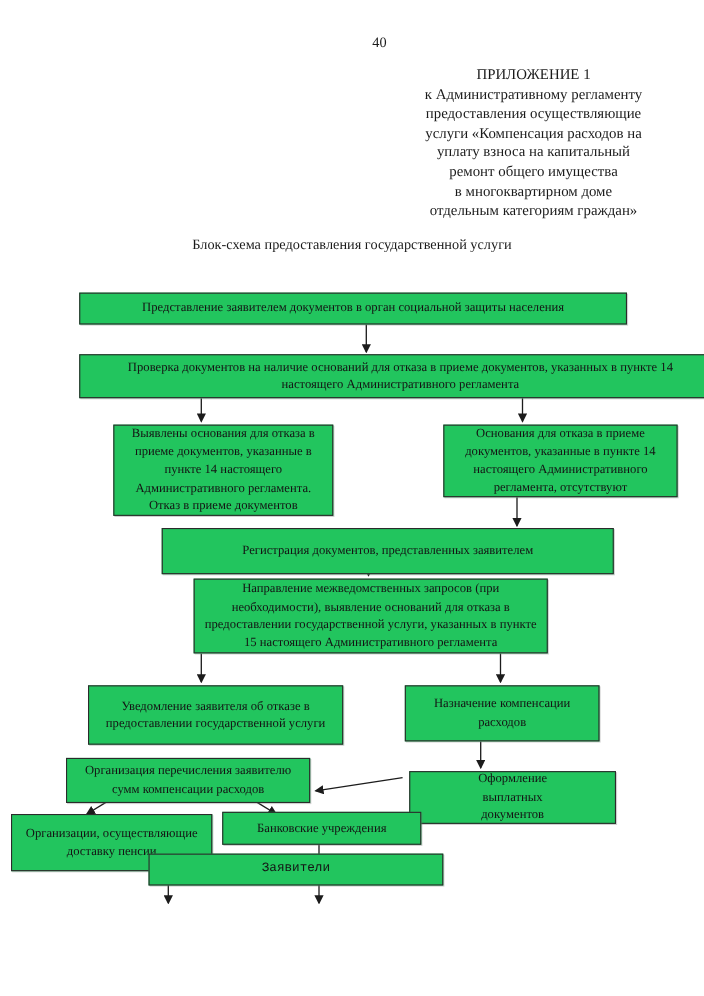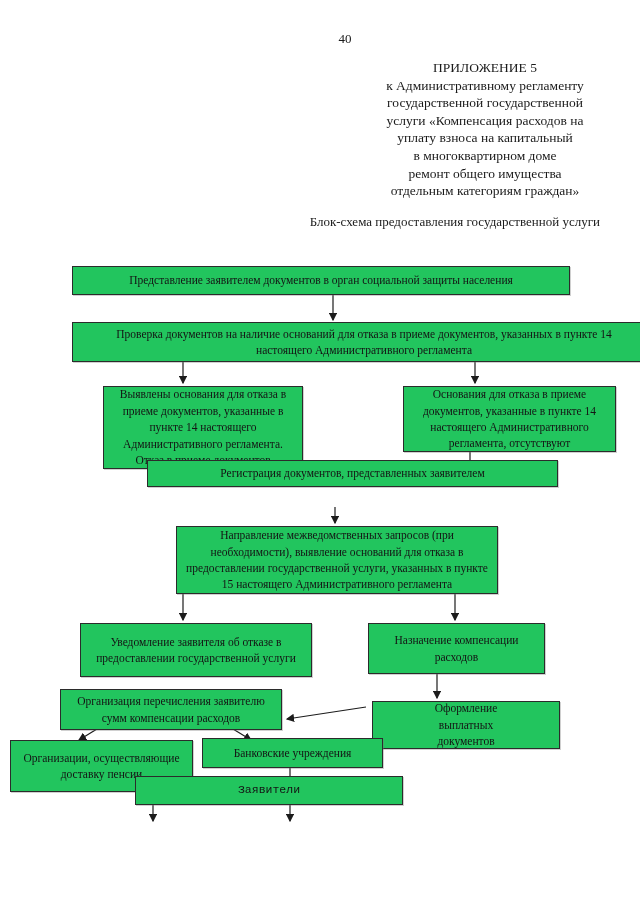--- a/index.html
+++ b/index.html
@@ -16,21 +16,21 @@
   .page-number{
     left:300px;top:31px;width:90px;
     text-align:center;font-size:13px;color:#1a1a1a;
   }
   .appendix{
     left:345px;top:59px;width:280px;
     text-align:center;font-size:13.5px;line-height:17.6px;color:#1a1a1a;
   }
   .subtitle{
     left:40px;top:214px;width:560px;
-    text-align:right;font-size:13px;line-height:16.5px;color:#1a1a1a;
+    text-align:center;font-size:13px;line-height:16.5px;color:#1a1a1a;
   }
   .box{
     position:absolute;
     border:1px solid #2b2b2b;
     background:#22c55e;
     display:flex;align-items:center;justify-content:center;
     text-align:center;
     font-size:11.5px;line-height:16.4px;color:#141414;
     box-shadow:1px 1px 0 rgba(120,120,120,.35);
   }
@@ -39,27 +39,27 @@
     pointer-events:none;
   }
   svg.arrows line{stroke:#1c1c1c;stroke-width:1.2;}
 </style>
 </head>
 <body>
 
 <div class="abs page-number">40</div>
 
 <div class="abs appendix">
-  <div>ПРИЛОЖЕНИЕ 5</div>
+  <div>ПРИЛОЖЕНИЕ 1</div>
   <div>к Административному регламенту</div>
-  <div>государственной государственной</div>
+  <div>предоставления осуществляющие</div>
   <div>услуги «Компенсация расходов на</div>
   <div>уплату взноса на капитальный</div>
+  <div>ремонт общего имущества</div>
   <div>в многоквартирном доме</div>
-  <div>ремонт общего имущества</div>
   <div>отдельным категориям граждан»</div>
 </div>
 
 <div class="abs subtitle">
   <div>Блок-схема предоставления государственной услуги</div>
 </div>
 
 <svg class="arrows" viewBox="0 0 640 905" xmlns="http://www.w3.org/2000/svg">
   <defs>
     <marker id="arrow" viewBox="0 0 10 10" refX="8.5" refY="5" markerWidth="7" markerHeight="7" orient="auto-start-reverse">
@@ -82,21 +82,21 @@
 </svg>
 
 <div class="box" style="left:72px;top:266px;width:498px;height:29px;padding:0 10px;">Представление заявителем документов в орган социальной защиты населения</div>
 
 <div class="box" style="left:72px;top:322px;width:584px;height:40px;padding:0 28px;">Проверка документов на наличие оснований для отказа в приеме документов, указанных в пункте 14 настоящего Административного регламента</div>
 
 <div class="box" style="left:103px;top:386px;width:200px;height:83px;padding:0 5px;">Выявлены основания для отказа в приеме документов, указанные в пункте 14 настоящего Административного регламента. Отказ в приеме документов</div>
 
 <div class="box" style="left:363px;top:386px;width:213px;height:66px;padding:0 7px;margin-left:40px;">Основания для отказа в приеме документов, указанные в пункте 14 настоящего Административного регламента, отсутствуют</div>
 
-<div class="box" style="left:147px;top:460px;width:411px;height:27px;padding:0 10px;">Регистрация документов, представленных заявителем</div>
+<div class="box" style="left:147px;top:480px;width:411px;height:42px;padding:0 10px;">Регистрация документов, представленных заявителем</div>
 
 <div class="box" style="left:176px;top:526px;width:322px;height:68px;padding:0 7px;">Направление межведомственных запросов (при необходимости), выявление оснований для отказа в предоставлении государственной услуги, указанных в пункте 15 настоящего Административного регламента</div>
 
 <div class="box" style="left:80px;top:623px;width:232px;height:54px;padding:12px 8px;">Уведомление заявителя об отказе в предоставлении государственной услуги</div>
 
 <div class="box" style="left:368px;top:623px;width:177px;height:51px;padding:0 20px;">Назначение компенсации расходов</div>
 
 <div class="box" style="left:60px;top:689px;width:222px;height:41px;padding:0 5px;">Организация перечисления заявителю сумм компенсации расходов</div>
 
 <div class="box" style="left:372px;top:701px;width:188px;height:48px;padding:0 37px;">Оформление выплатных документов</div>

